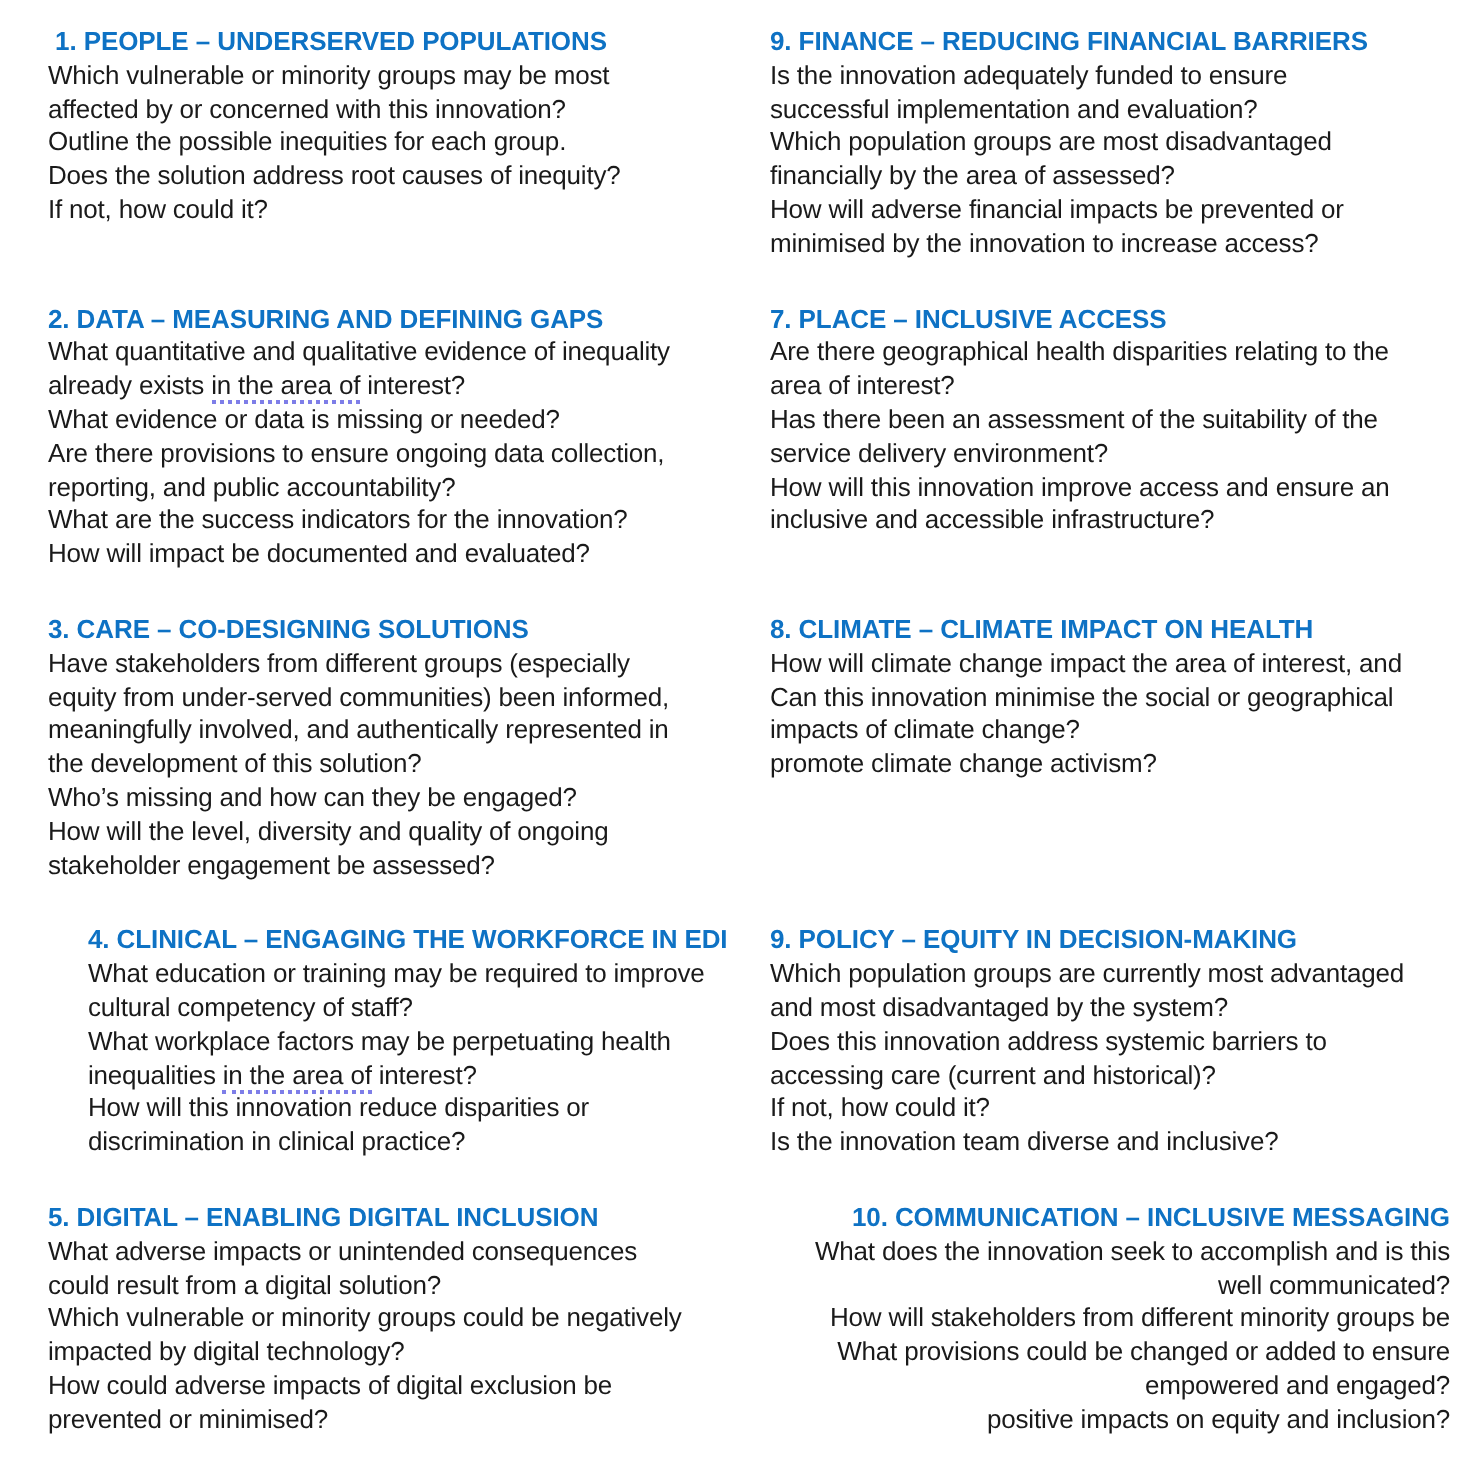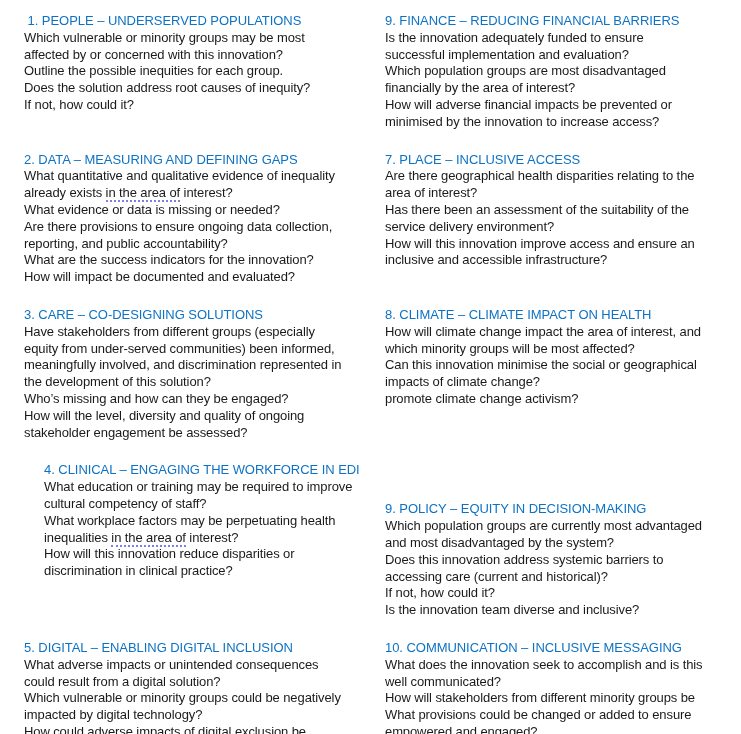--- a/index.html
+++ b/index.html
@@ -27,21 +27,21 @@
   .section {
     font-size: 13px;
     line-height: 16.8px;
     letter-spacing: -0.1px;
     color: var(--body-color, #1a1a1a);
   }
   .heading {
     margin: 0;
     font-size: 13px;
     line-height: 16.8px;
-    font-weight: 400;
+    font-weight: 700;
     letter-spacing: -0.05px;
     color: var(--heading-color, #0e72c4);
     white-space: pre;
   }
   .line {
     white-space: pre;
   }
   .seg {
     white-space: pre;
   }
@@ -70,21 +70,21 @@
         <div class="line"><span class="seg">What evidence or data is missing or needed?</span></div>
         <div class="line"><span class="seg">Are there provisions to ensure ongoing data collection,</span></div>
         <div class="line"><span class="seg">reporting, and public accountability?</span></div>
         <div class="line"><span class="seg">What are the success indicators for the innovation?</span></div>
         <div class="line"><span class="seg">How will impact be documented and evaluated?</span></div>
       </section>
       <section class="section" style="grid-area: 3 / 1;">
         <h2 class="heading">3. CARE – CO-DESIGNING SOLUTIONS</h2>
         <div class="line"><span class="seg">Have stakeholders from different groups (especially</span></div>
         <div class="line"><span class="seg">equity from under-served communities) been informed,</span></div>
-        <div class="line"><span class="seg">meaningfully involved, and discrimination represented in</span></div>
+        <div class="line"><span class="seg">meaningfully involved, and authentically represented in</span></div>
         <div class="line"><span class="seg">the development of this solution?</span></div>
         <div class="line"><span class="seg">Who’s missing and how can they be engaged?</span></div>
         <div class="line"><span class="seg">How will the level, diversity and quality of ongoing</span></div>
         <div class="line"><span class="seg">stakeholder engagement be assessed?</span></div>
       </section>
       <section class="section" style="grid-area: 4 / 1; margin-left: 20px;">
         <h2 class="heading">4. CLINICAL – ENGAGING THE WORKFORCE IN EDI</h2>
         <div class="line"><span class="seg">What education or training may be required to improve</span></div>
         <div class="line"><span class="seg">cultural competency of staff?</span></div>
         <div class="line"><span class="seg">What workplace factors may be perpetuating health</span></div>
@@ -99,51 +99,50 @@
         <div class="line"><span class="seg">Which vulnerable or minority groups could be negatively</span></div>
         <div class="line"><span class="seg">impacted by digital technology?</span></div>
         <div class="line"><span class="seg">How could adverse impacts of digital exclusion be</span></div>
         <div class="line"><span class="seg">prevented or minimised?</span></div>
       </section>
       <section class="section" style="grid-area: 1 / 2;">
         <h2 class="heading">9. FINANCE – REDUCING FINANCIAL BARRIERS</h2>
         <div class="line"><span class="seg">Is the innovation adequately funded to ensure</span></div>
         <div class="line"><span class="seg">successful implementation and evaluation?</span></div>
         <div class="line"><span class="seg">Which population groups are most disadvantaged</span></div>
-        <div class="line"><span class="seg">financially by the area of interest?</span></div>
+        <div class="line"><span class="seg">financially by the area of assessed?</span></div>
         <div class="line"><span class="seg">How will adverse financial impacts be prevented or</span></div>
         <div class="line"><span class="seg">minimised by the innovation to increase access?</span></div>
       </section>
       <section class="section" style="grid-area: 2 / 2;">
         <h2 class="heading">7. PLACE – INCLUSIVE ACCESS</h2>
         <div class="line"><span class="seg">Are there geographical health disparities relating to the</span></div>
         <div class="line"><span class="seg">area of interest?</span></div>
         <div class="line"><span class="seg">Has there been an assessment of the suitability of the</span></div>
         <div class="line"><span class="seg">service delivery environment?</span></div>
         <div class="line"><span class="seg">How will this innovation improve access and ensure an</span></div>
         <div class="line"><span class="seg">inclusive and accessible infrastructure?</span></div>
       </section>
       <section class="section" style="grid-area: 3 / 2;">
         <h2 class="heading">8. CLIMATE – CLIMATE IMPACT ON HEALTH</h2>
         <div class="line"><span class="seg">How will climate change impact the area of interest, and</span></div>
-        <div class="line"><span class="seg">which minority groups will be most affected?</span></div>
         <div class="line"><span class="seg">Can this innovation minimise the social or geographical</span></div>
         <div class="line"><span class="seg">impacts of climate change?</span></div>
         <div class="line"><span class="seg">promote climate change activism?</span></div>
       </section>
-      <section class="section" style="grid-area: 4 / 2; margin-top: 39px;">
+      <section class="section" style="grid-area: 4 / 2;">
         <h2 class="heading">9. POLICY – EQUITY IN DECISION-MAKING</h2>
         <div class="line"><span class="seg">Which population groups are currently most advantaged</span></div>
         <div class="line"><span class="seg">and most disadvantaged by the system?</span></div>
         <div class="line"><span class="seg">Does this innovation address systemic barriers to</span></div>
         <div class="line"><span class="seg">accessing care (current and historical)?</span></div>
         <div class="line"><span class="seg">If not, how could it?</span></div>
         <div class="line"><span class="seg">Is the innovation team diverse and inclusive?</span></div>
       </section>
-      <section class="section" style="grid-area: 5 / 2;">
+      <section class="section" style="grid-area: 5 / 2; text-align: right;">
         <h2 class="heading">10. COMMUNICATION – INCLUSIVE MESSAGING</h2>
         <div class="line"><span class="seg">What does the innovation seek to accomplish and is this</span></div>
         <div class="line"><span class="seg">well communicated?</span></div>
         <div class="line"><span class="seg">How will stakeholders from different minority groups be</span></div>
         <div class="line"><span class="seg">What provisions could be changed or added to ensure</span></div>
         <div class="line"><span class="seg">empowered and engaged?</span></div>
         <div class="line"><span class="seg">positive impacts on equity and inclusion?</span></div>
       </section>
     </div>
 </div>

